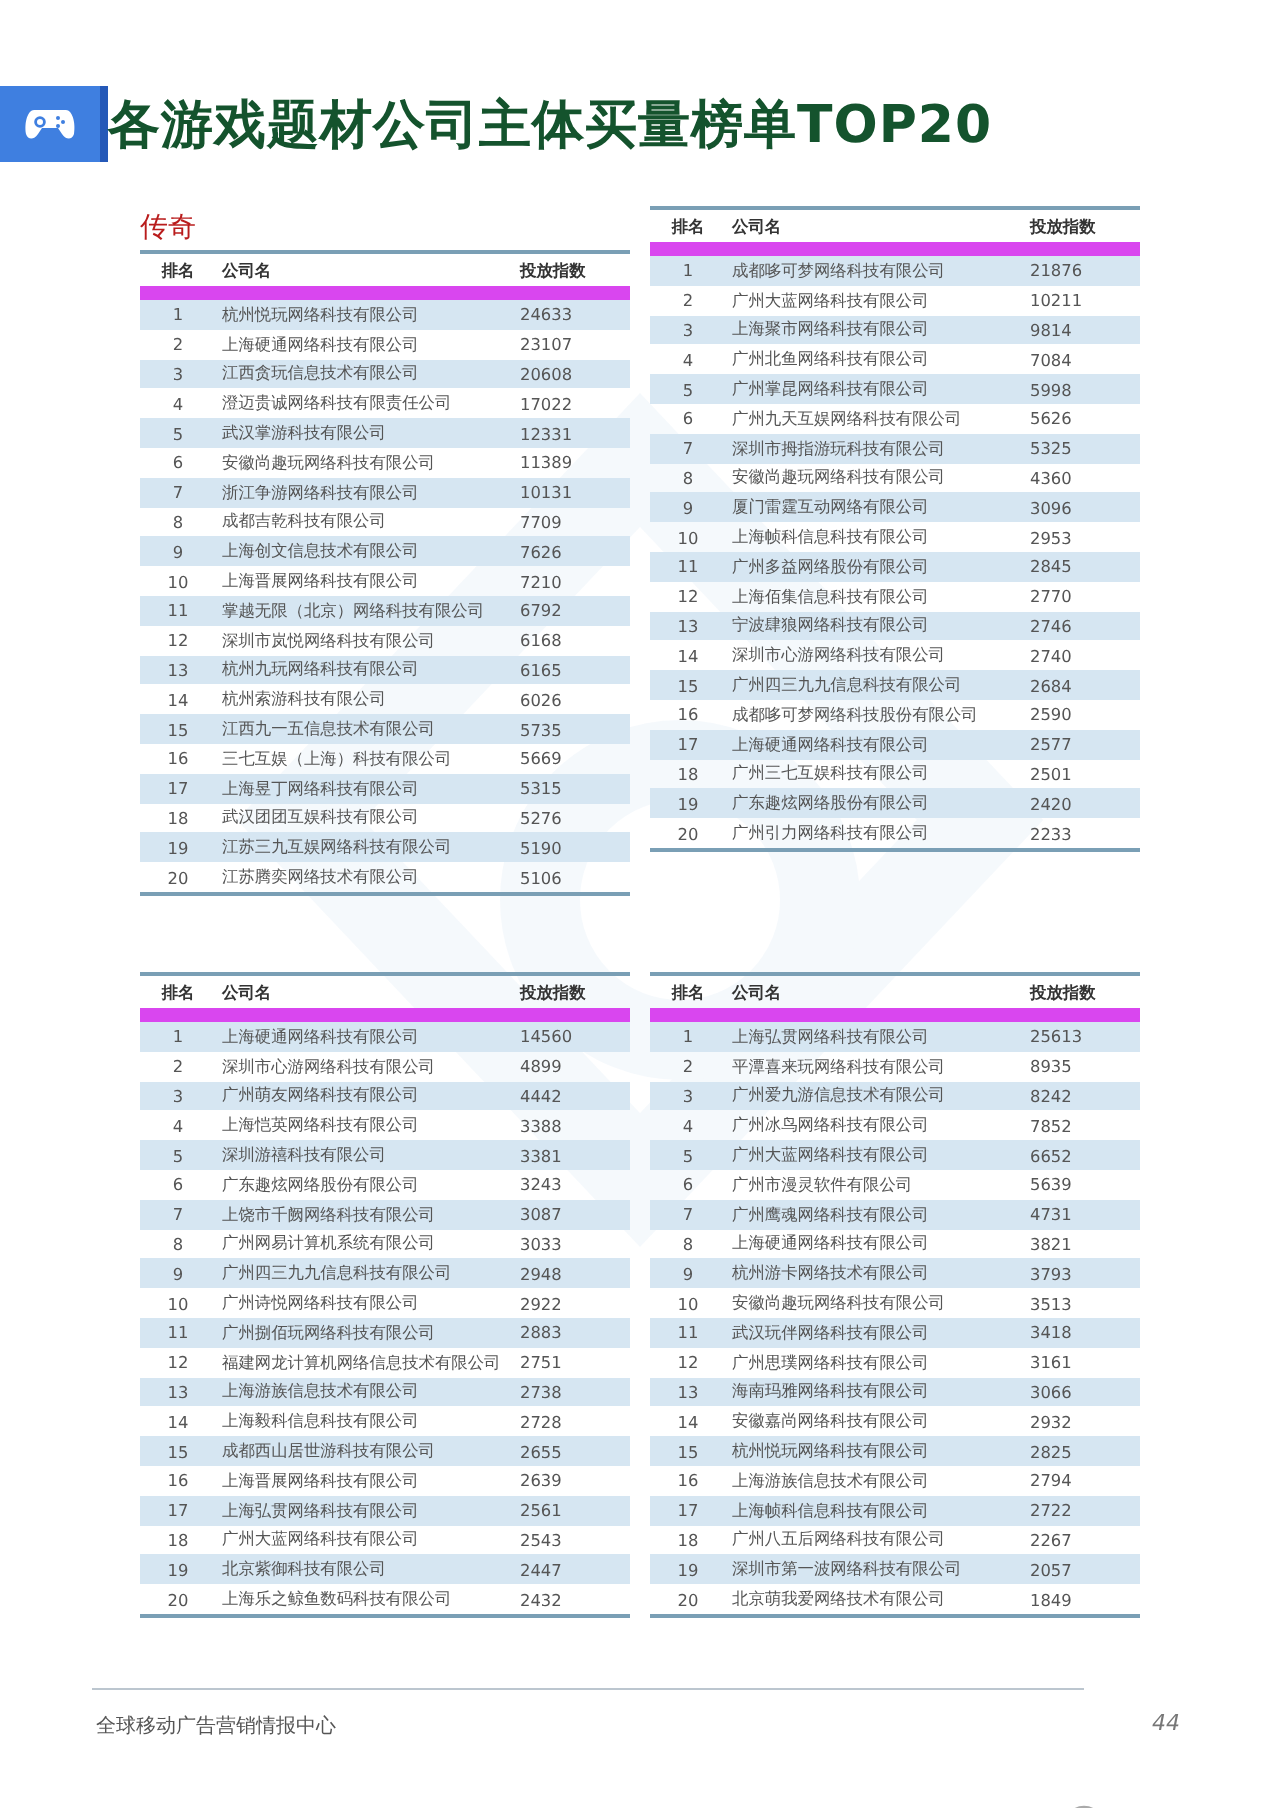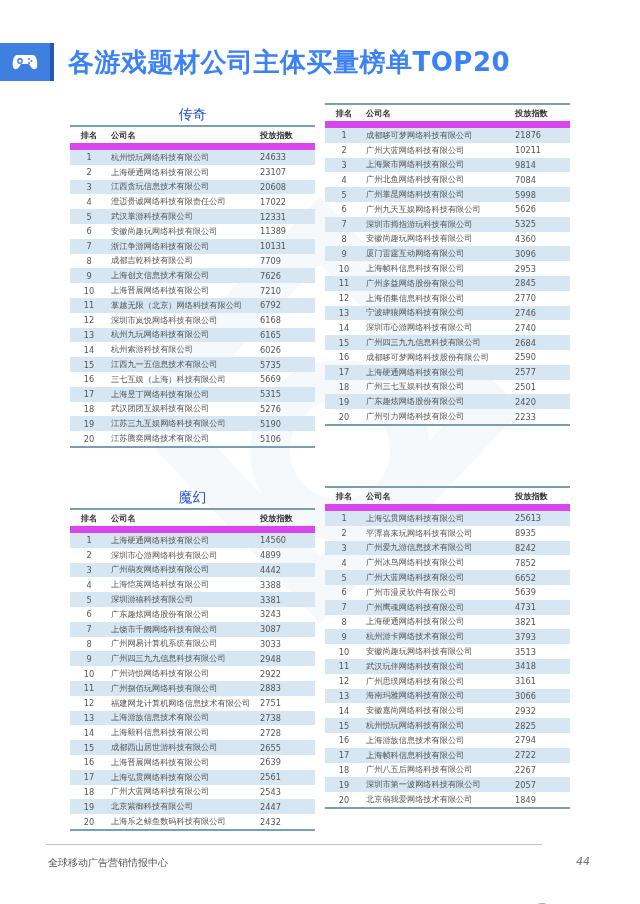--- a/index.html
+++ b/index.html
@@ -10,25 +10,25 @@
     .watermark {
       position: absolute; left: 110px; top: 150px; width: 420px; height: 560px;
       pointer-events: none; opacity: 0.35;
     }
     .title-bar { position: absolute; left: 0; top: 42px; height: 40px; display: flex; align-items: center; }
     .title-icon-block {
       width: 50px; height: 38px; background: #3f7fe0; border-right: 4px solid #2559b8;
       display: flex; align-items: center; justify-content: center;
     }
     .page-title {
-      margin-left: 14px; font-size: 26px; font-weight: bold; color: #3b82f6; letter-spacing: 0.5px;
+      font-size: 26px; font-weight: bold; color: #14532d; letter-spacing: 0.5px;
       font-family: "DejaVu Sans", sans-serif;
     }
     .panel { position: absolute; width: 245px; }
-    .panel-title { text-align: center; font-size: 14px; color: #1d4ed8; height: 22px; line-height: 22px; }
+    .panel-title { font-size: 14px; color: #b91c1c; height: 22px; line-height: 22px; }
     table { width: 100%; border-collapse: collapse; font-size: 8.2px; border-top: 2px solid #7a9fb5; border-bottom: 2px solid #7a9fb5; }
     th { font-weight: bold; color: #333; text-align: left; height: 16px; padding: 0 3px; border-bottom: 7px solid #d946ef; }
     td { height: 14.8px; padding: 0 3px; color: #555; white-space: nowrap; }
     tr.alt td { background: #d6e6f2; }
     .c-rank { width: 32px; text-align: center; }
     .c-name { }
     .c-idx { width: 52px; text-align: left; }
     .footer-line { position: absolute; left: 46px; top: 844px; width: 496px; height: 1px; background: #bcc6cf; }
     .footer-text { position: absolute; left: 48px; top: 856px; font-size: 10px; color: #555; font-family: "DejaVu Serif", serif; }
     .page-num { position: absolute; left: 576px; top: 855px; font-size: 11px; color: #777; font-style: italic; }
@@ -276,21 +276,20 @@
         </tr>
         <tr class="">
           <td class="c-rank">20</td>
           <td class="c-name">广州引力网络科技有限公司</td>
           <td class="c-idx">2233</td>
         </tr>
       </tbody>
     </table>
   </div>
 <div class="panel" id="panel-2" style="left:70px; top:486px;">
-    <div class="panel-title">魔幻</div>
     <table>
       <thead>
         <tr>
           <th class="c-rank">排名</th>
           <th class="c-name">公司名</th>
           <th class="c-idx">投放指数</th>
         </tr>
       </thead>
       <tbody>
         <tr class="alt">

